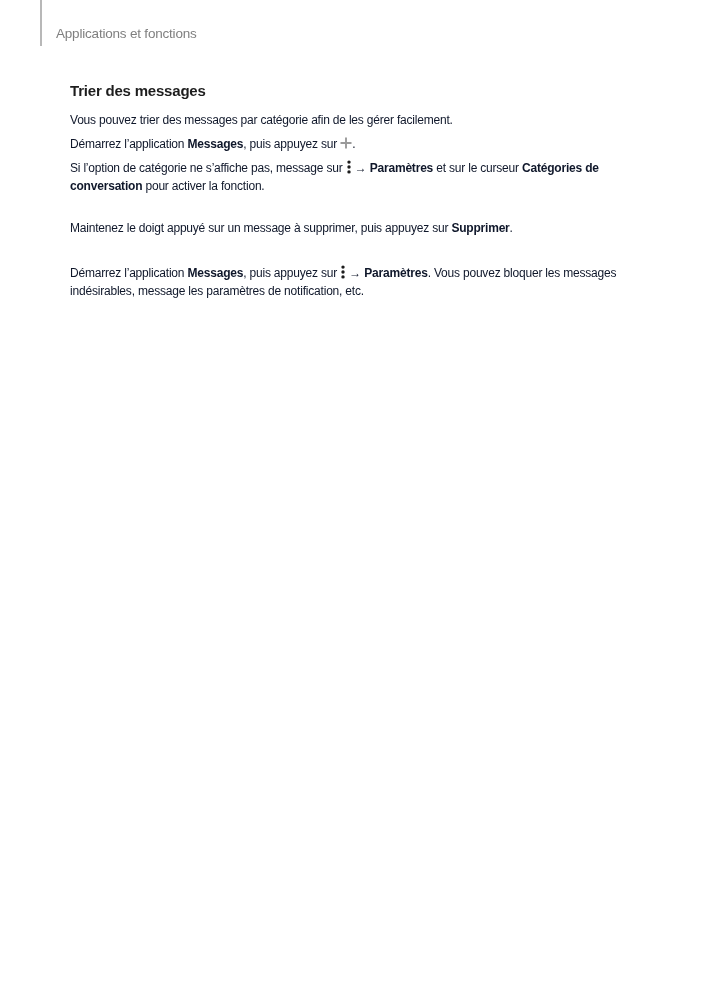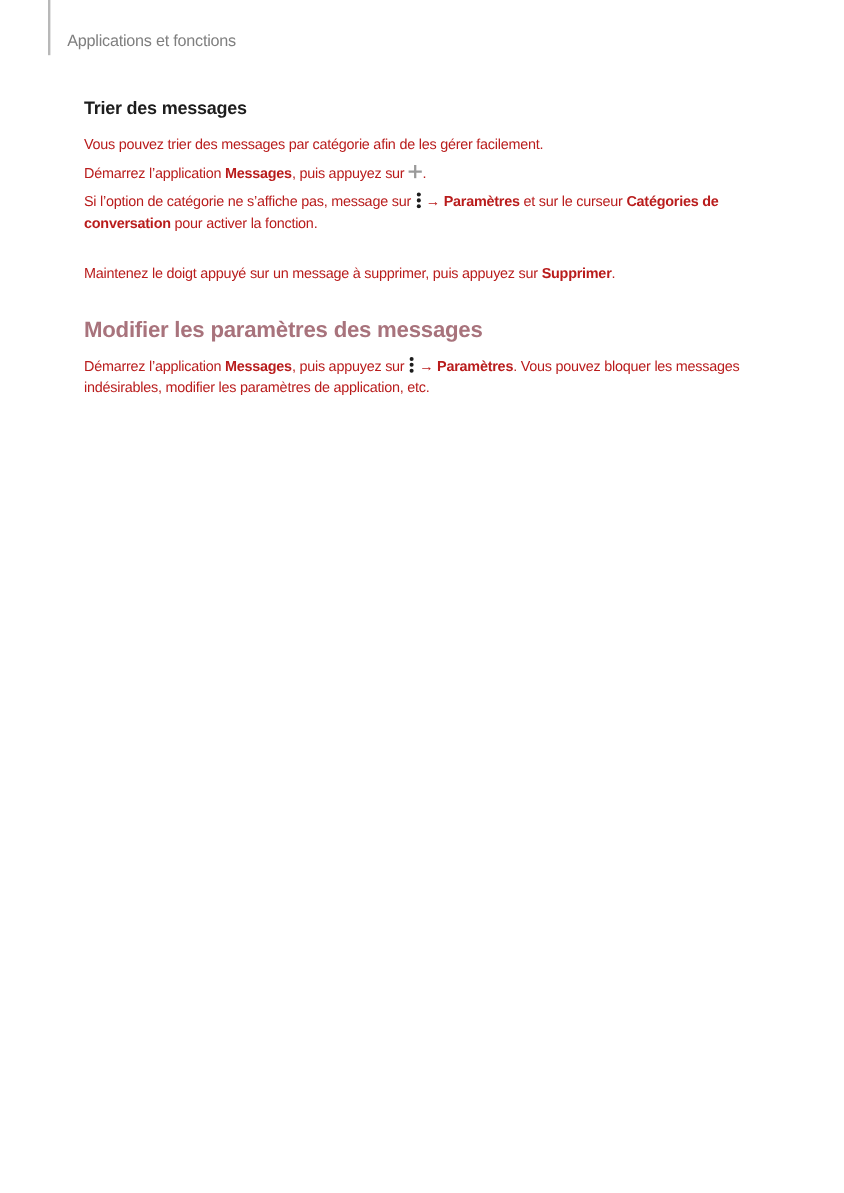--- a/index.html
+++ b/index.html
@@ -50,21 +50,21 @@
     line-height: 22px;
     margin: 0 0 10px 0;
     letter-spacing: -0.2px;
     font-weight: bold;
   }
   p {
     font-size: 12px;
     line-height: 18px;
     margin: 0 0 6px 0;
     letter-spacing: -0.2px;
-    color: #b91c1c;
+    color: #0f172a;
   }
   p .b { font-weight: bold; text-align: right; }
   .inline-icon {
     display: inline-block;
     vertical-align: -1px;
   }
   .inline-icon svg { display: block; }
   .inline-icon.more { vertical-align: -2px; margin: 0 1px; }
   .page-number {
     position: absolute;
@@ -95,23 +95,22 @@
             <circle cx="2" cy="7" r="1.7" fill="#1d1d1d"></circle>
             <circle cx="2" cy="11.9" r="1.7" fill="#1d1d1d"></circle>
           </svg></span><span> → </span><span class="b">Paramètres</span><span> et sur le curseur </span><span class="b">Catégories de</span><br><span class="b">conversation</span><span> pour activer la fonction.</span></p>
   </section>
 
   <section class="sec-gap">
     <p><span>Maintenez le doigt appuyé sur un message à supprimer, puis appuyez sur </span><span class="b">Supprimer</span><span>.</span></p>
   </section>
 
   <section class="sec-gap-lg">
-    <h1 style="color: rgb(168, 115, 124);">Modifier les paramètres des messages</h1>
     <p><span>Démarrez l’application </span><span class="b">Messages</span><span>, puis appuyez sur </span><span class="inline-icon more"><svg width="4" height="14" viewBox="0 0 4 14">
             <circle cx="2" cy="2.1" r="1.7" fill="#1d1d1d"></circle>
             <circle cx="2" cy="7" r="1.7" fill="#1d1d1d"></circle>
             <circle cx="2" cy="11.9" r="1.7" fill="#1d1d1d"></circle>
-          </svg></span><span> → </span><span class="b">Paramètres</span><span>. Vous pouvez bloquer les messages</span><br><span>indésirables, modifier les paramètres de application, etc.</span></p>
+          </svg></span><span> → </span><span class="b">Paramètres</span><span>. Vous pouvez bloquer les messages</span><br><span>indésirables, message les paramètres de notification, etc.</span></p>
   </section>
 
 </main>
 
 <div class="page-number">44</div>
 
 </body></html>

